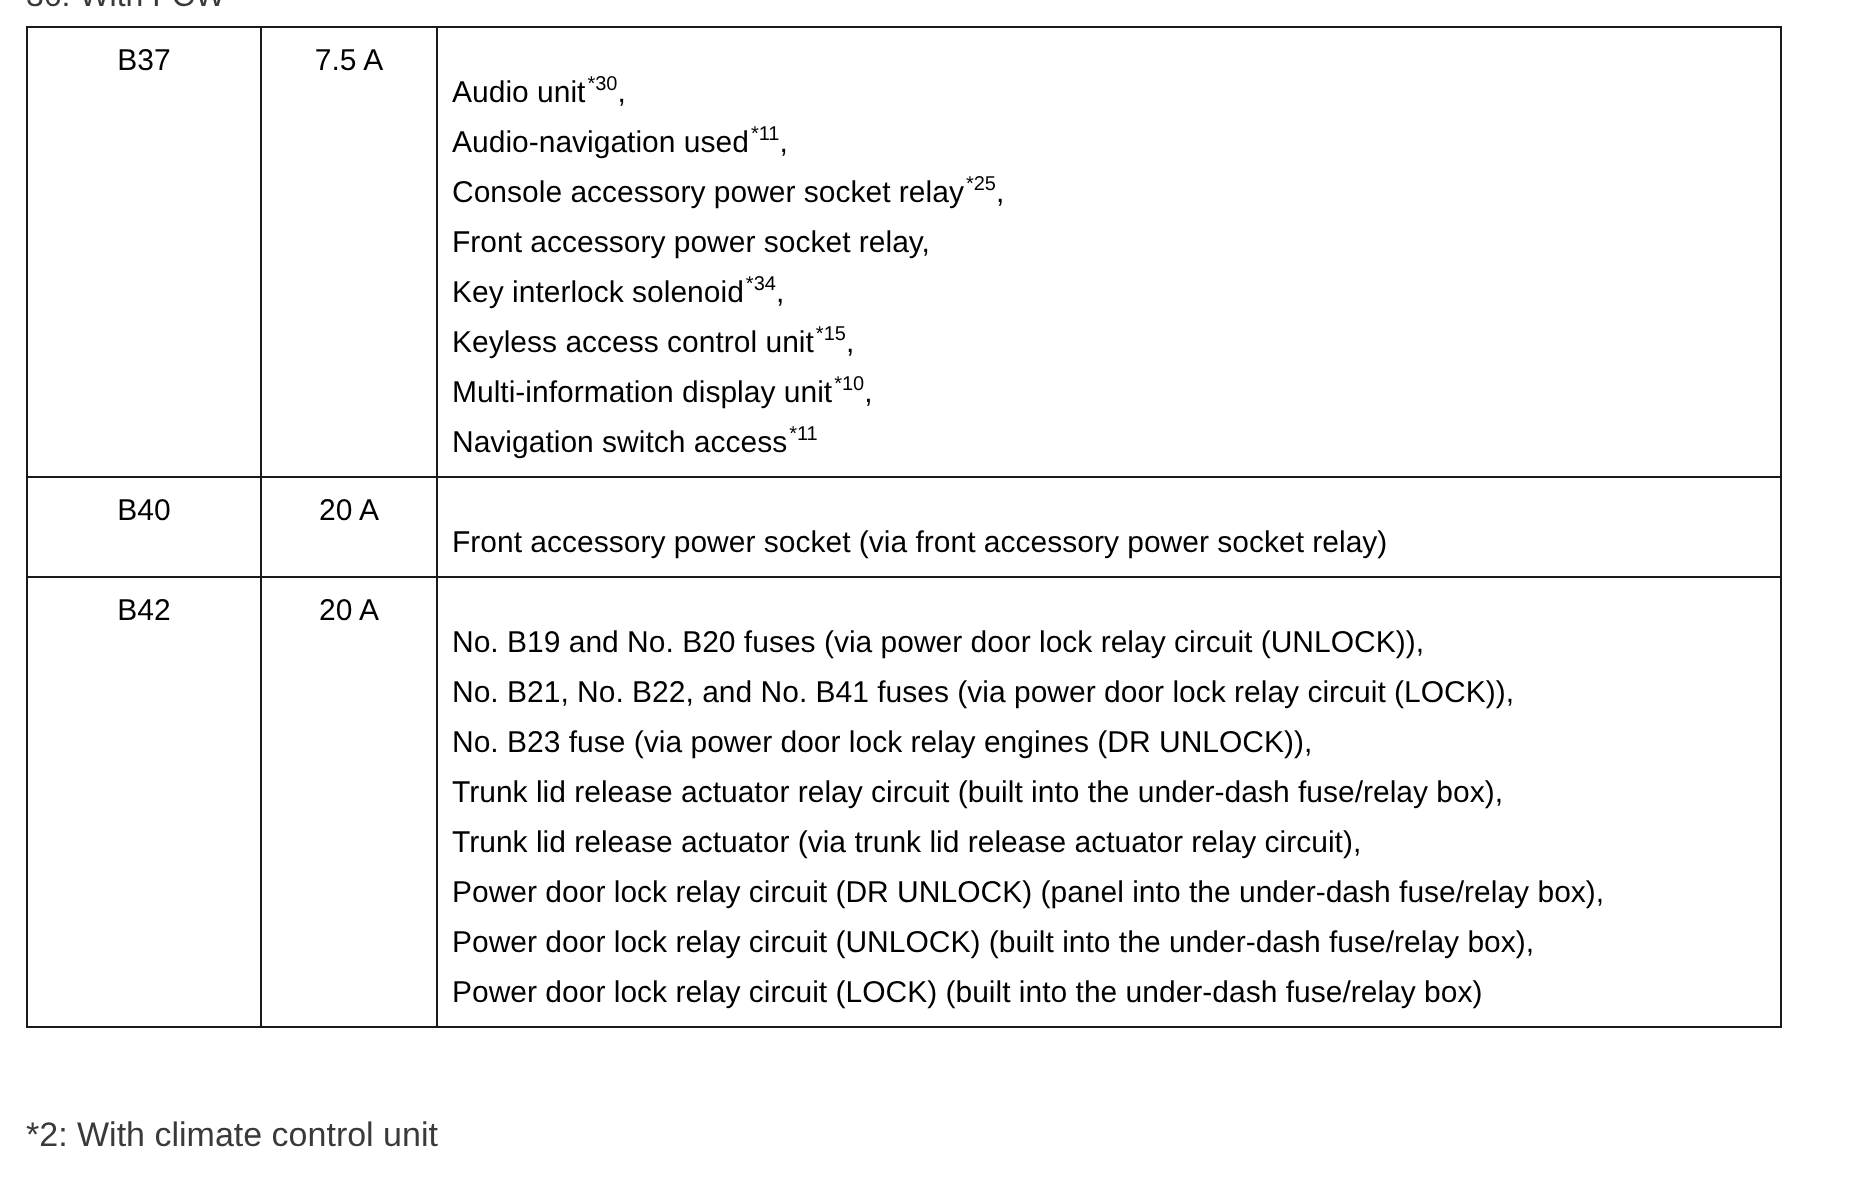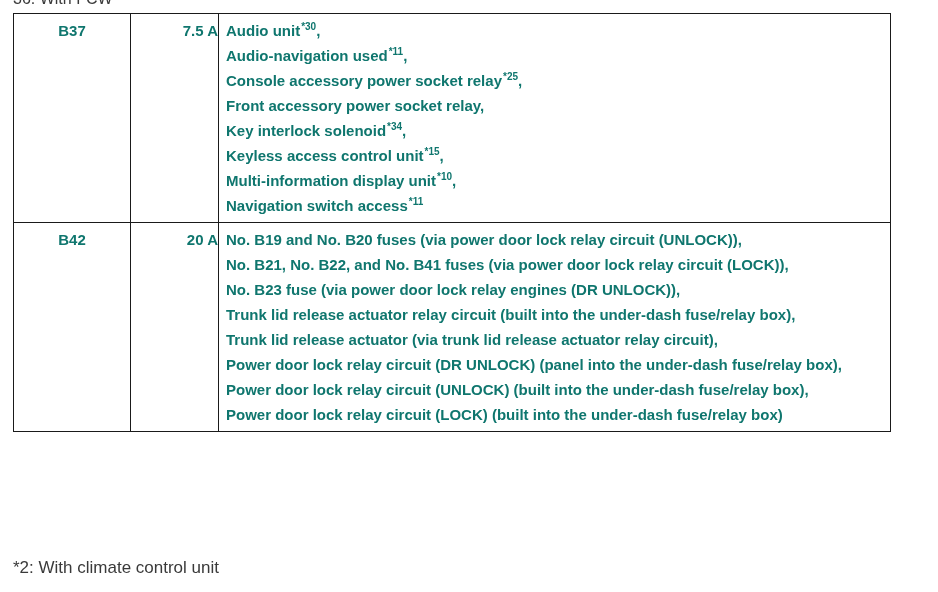--- a/index.html
+++ b/index.html
@@ -44,30 +44,29 @@
     width: 877px;
     border-collapse: collapse;
     table-layout: fixed;
   }
   .fuse-table td {
     border: 1.6px solid #1a1a1a;
     padding: 0;
     vertical-align: top;
     font-size: 15px;
     line-height: 25px;
-    color: #0f766e;
-    font-weight: bold;
+    color: #000000;
   }
   .col-fuse   { width: 117px; text-align: center; }
-  .col-amp    { width: 88px;  text-align: right; }
+  .col-amp    { width: 88px;  text-align: center; }
   .col-desc   { width: 672px; text-align: left; }
 
   .cell-pad-fuse { padding: 4px 0 4px 0; }
   .cell-pad-amp  { padding: 4px 0 4px 0; }
-  .cell-pad-desc { padding: 4px 0 4px 7px; }
+  .cell-pad-desc { padding: 4px 0 4px 7px; margin-top: 16px; }
 
   .desc-line { white-space: nowrap; }
 
   
   sup.fn {
     font-size: 10px;
     line-height: 0;
     vertical-align: super;
     padding-left: 1px;
   }
@@ -119,20 +118,33 @@
               <div class="desc-line"><span>Front accessory power socket relay,</span></div>
               <div class="desc-line"><span>Key interlock solenoid</span><sup class="fn sp">*34</sup><span>,</span></div>
               <div class="desc-line"><span>Keyless access control unit</span><sup class="fn sp">*15</sup><span>,</span></div>
               <div class="desc-line"><span>Multi-information display unit</span><sup class="fn sp">*10</sup><span>,</span></div>
               <div class="desc-line"><span>Navigation switch access</span><sup class="fn sp">*11</sup></div>
             </div>
           </td>
         </tr>
         <tr>
           <td class="col-fuse">
+            <div class="cell-pad-fuse"><span>B40</span></div>
+          </td>
+          <td class="col-amp">
+            <div class="cell-pad-amp">20 A</div>
+          </td>
+          <td class="col-desc">
+            <div class="cell-pad-desc">
+              <div class="desc-line"><span>Front accessory power socket (via front accessory power socket relay)</span></div>
+            </div>
+          </td>
+        </tr>
+        <tr>
+          <td class="col-fuse">
             <div class="cell-pad-fuse"><span>B42</span></div>
           </td>
           <td class="col-amp">
             <div class="cell-pad-amp">20 A</div>
           </td>
           <td class="col-desc">
             <div class="cell-pad-desc">
               <div class="desc-line"><span>No. B19 and No. B20 fuses (via power door lock relay circuit (UNLOCK)),</span></div>
               <div class="desc-line"><span>No. B21, No. B22, and No. B41 fuses (via power door lock relay circuit (LOCK)),</span></div>
               <div class="desc-line"><span>No. B23 fuse (via power door lock relay engines (DR UNLOCK)),</span></div>

